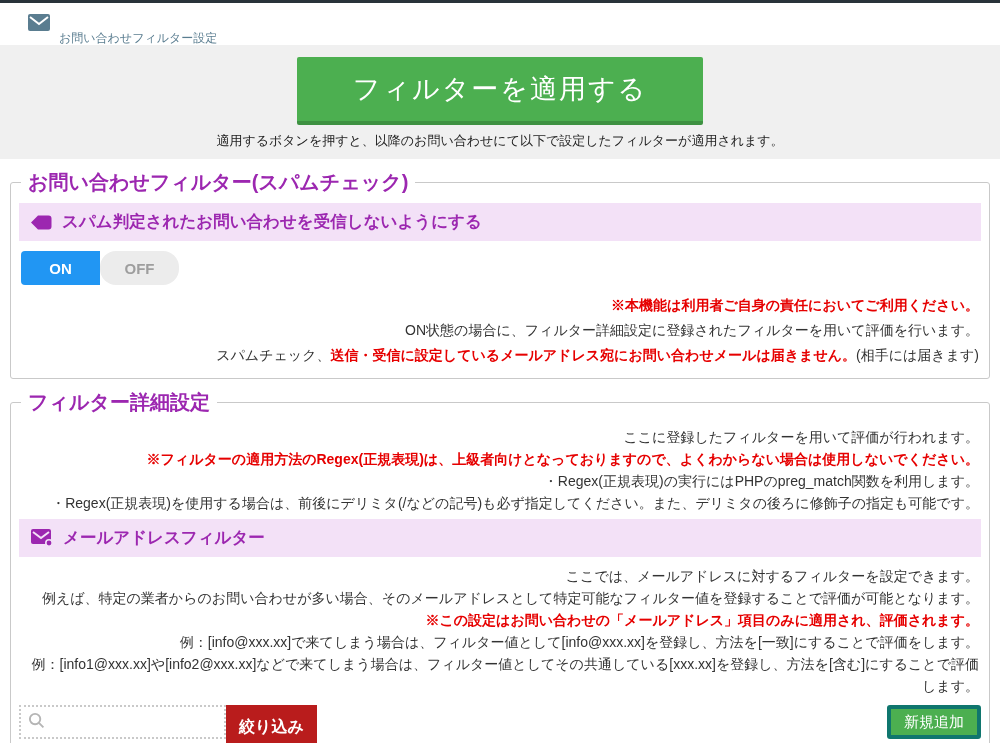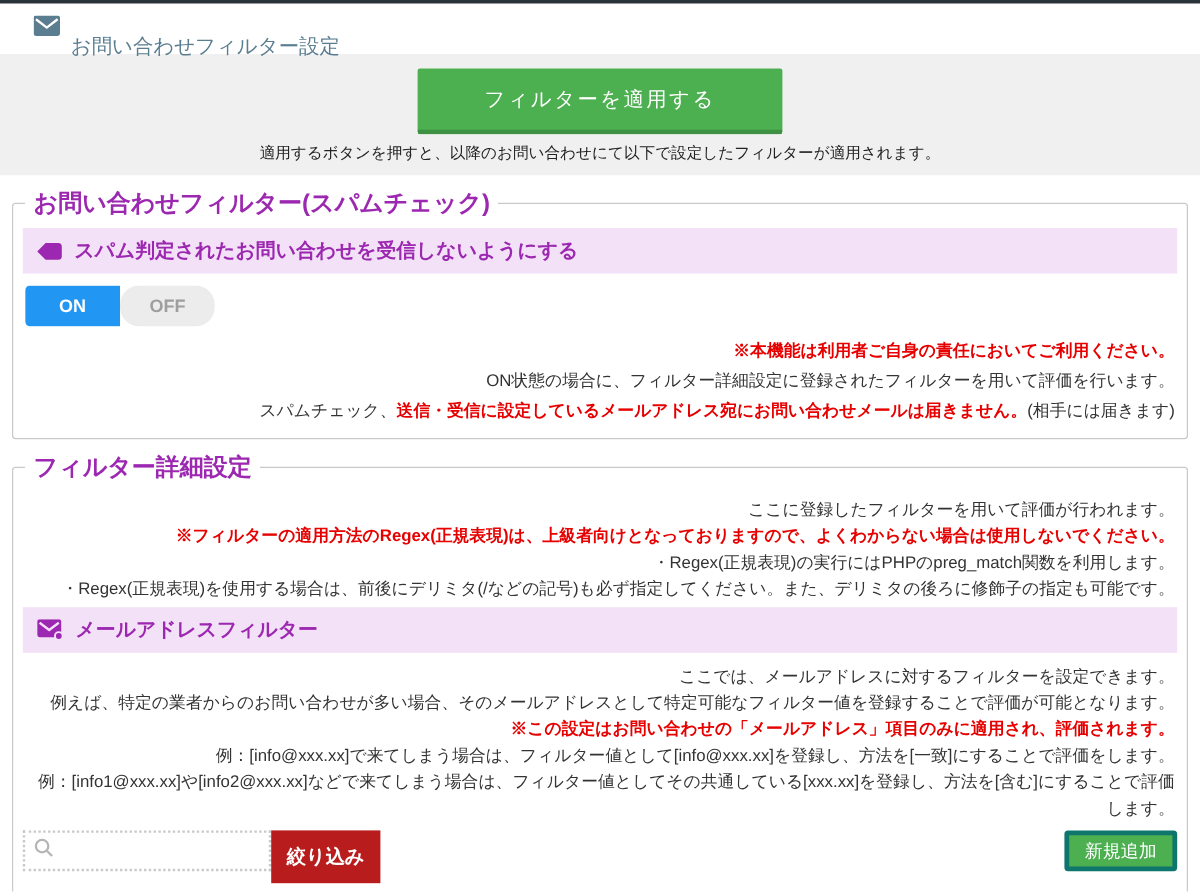--- a/index.html
+++ b/index.html
@@ -6,26 +6,26 @@
   body {
     width:1000px; height:743px; overflow:hidden; box-sizing:border-box;
     background:#fff; color:#333;
     font-family:"Liberation Sans", sans-serif;
     border-top:3px solid #29333a;
   }
   button { font-family:"Liberation Sans", sans-serif; cursor:pointer; }
 
   
   .topbar { height:42px; display:flex; align-items:center; gap:9px; padding-left:28px; background:#fff; }
-  .page-title { font-size:17px; color:#5a7d90;margin-top:28px; }
+  .page-title { font-size:12px; color:#5a7d90;margin-top:28px; }
 
   
   .apply-band { background:#f0f0f0; text-align:center; padding:12px 0 9px; }
   .apply-button {
-    display:inline-block; background:#4caf50; color:#fff; font-size:17px; letter-spacing:2px;
+    display:inline-block; background:#4caf50; color:#fff; font-size:27px; letter-spacing:2px;
     border:0; border-bottom:4px solid #3e9142; border-radius:2px; padding:14px 56px;
   }
   .apply-caption { font-size:13px; margin-top:7px; color:#222; }
 
   
   fieldset.section { margin:10px 10px 0; border:1px solid #c9c9c9; border-radius:3px; padding:2px 8px 10px; }
   legend.section-legend { font-size:20px; font-weight:bold; color:#9c27b0; padding:0 7px; margin-left:2px; }
 
   .purple-bar {
     margin-top:5px; background:#f3e1f7; color:#9c27b0; font-weight:bold; font-size:16.5px;

